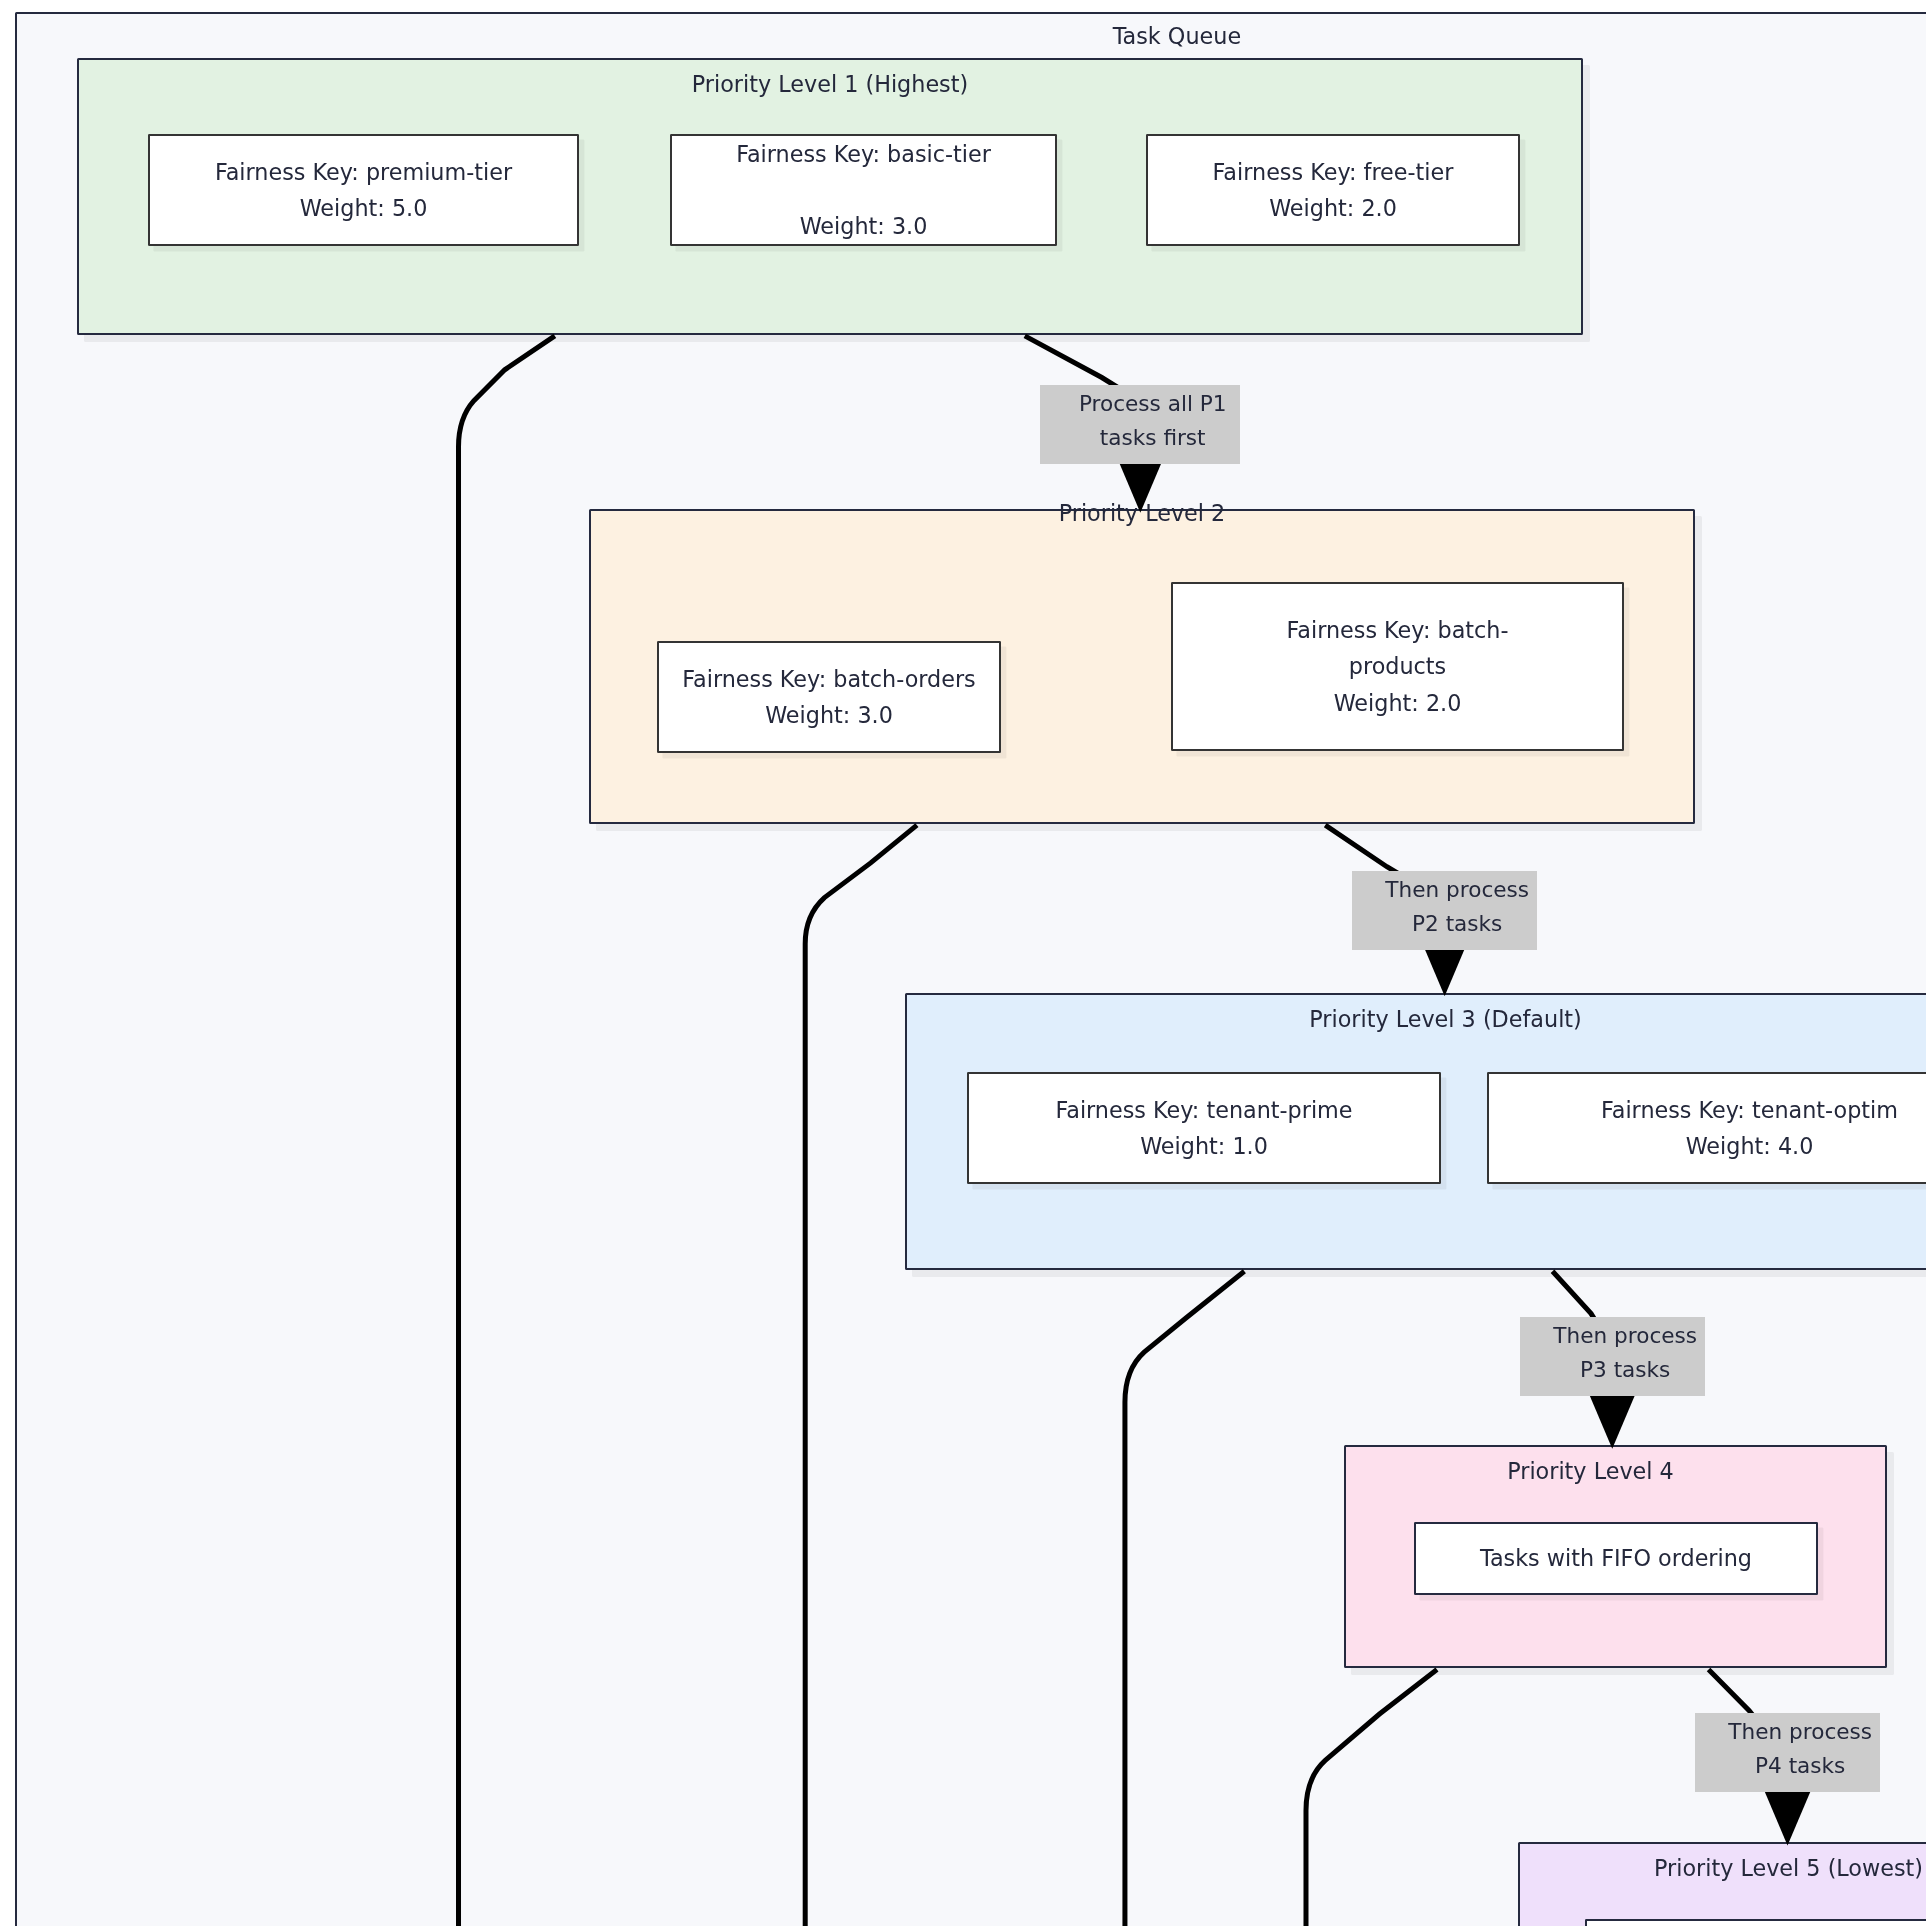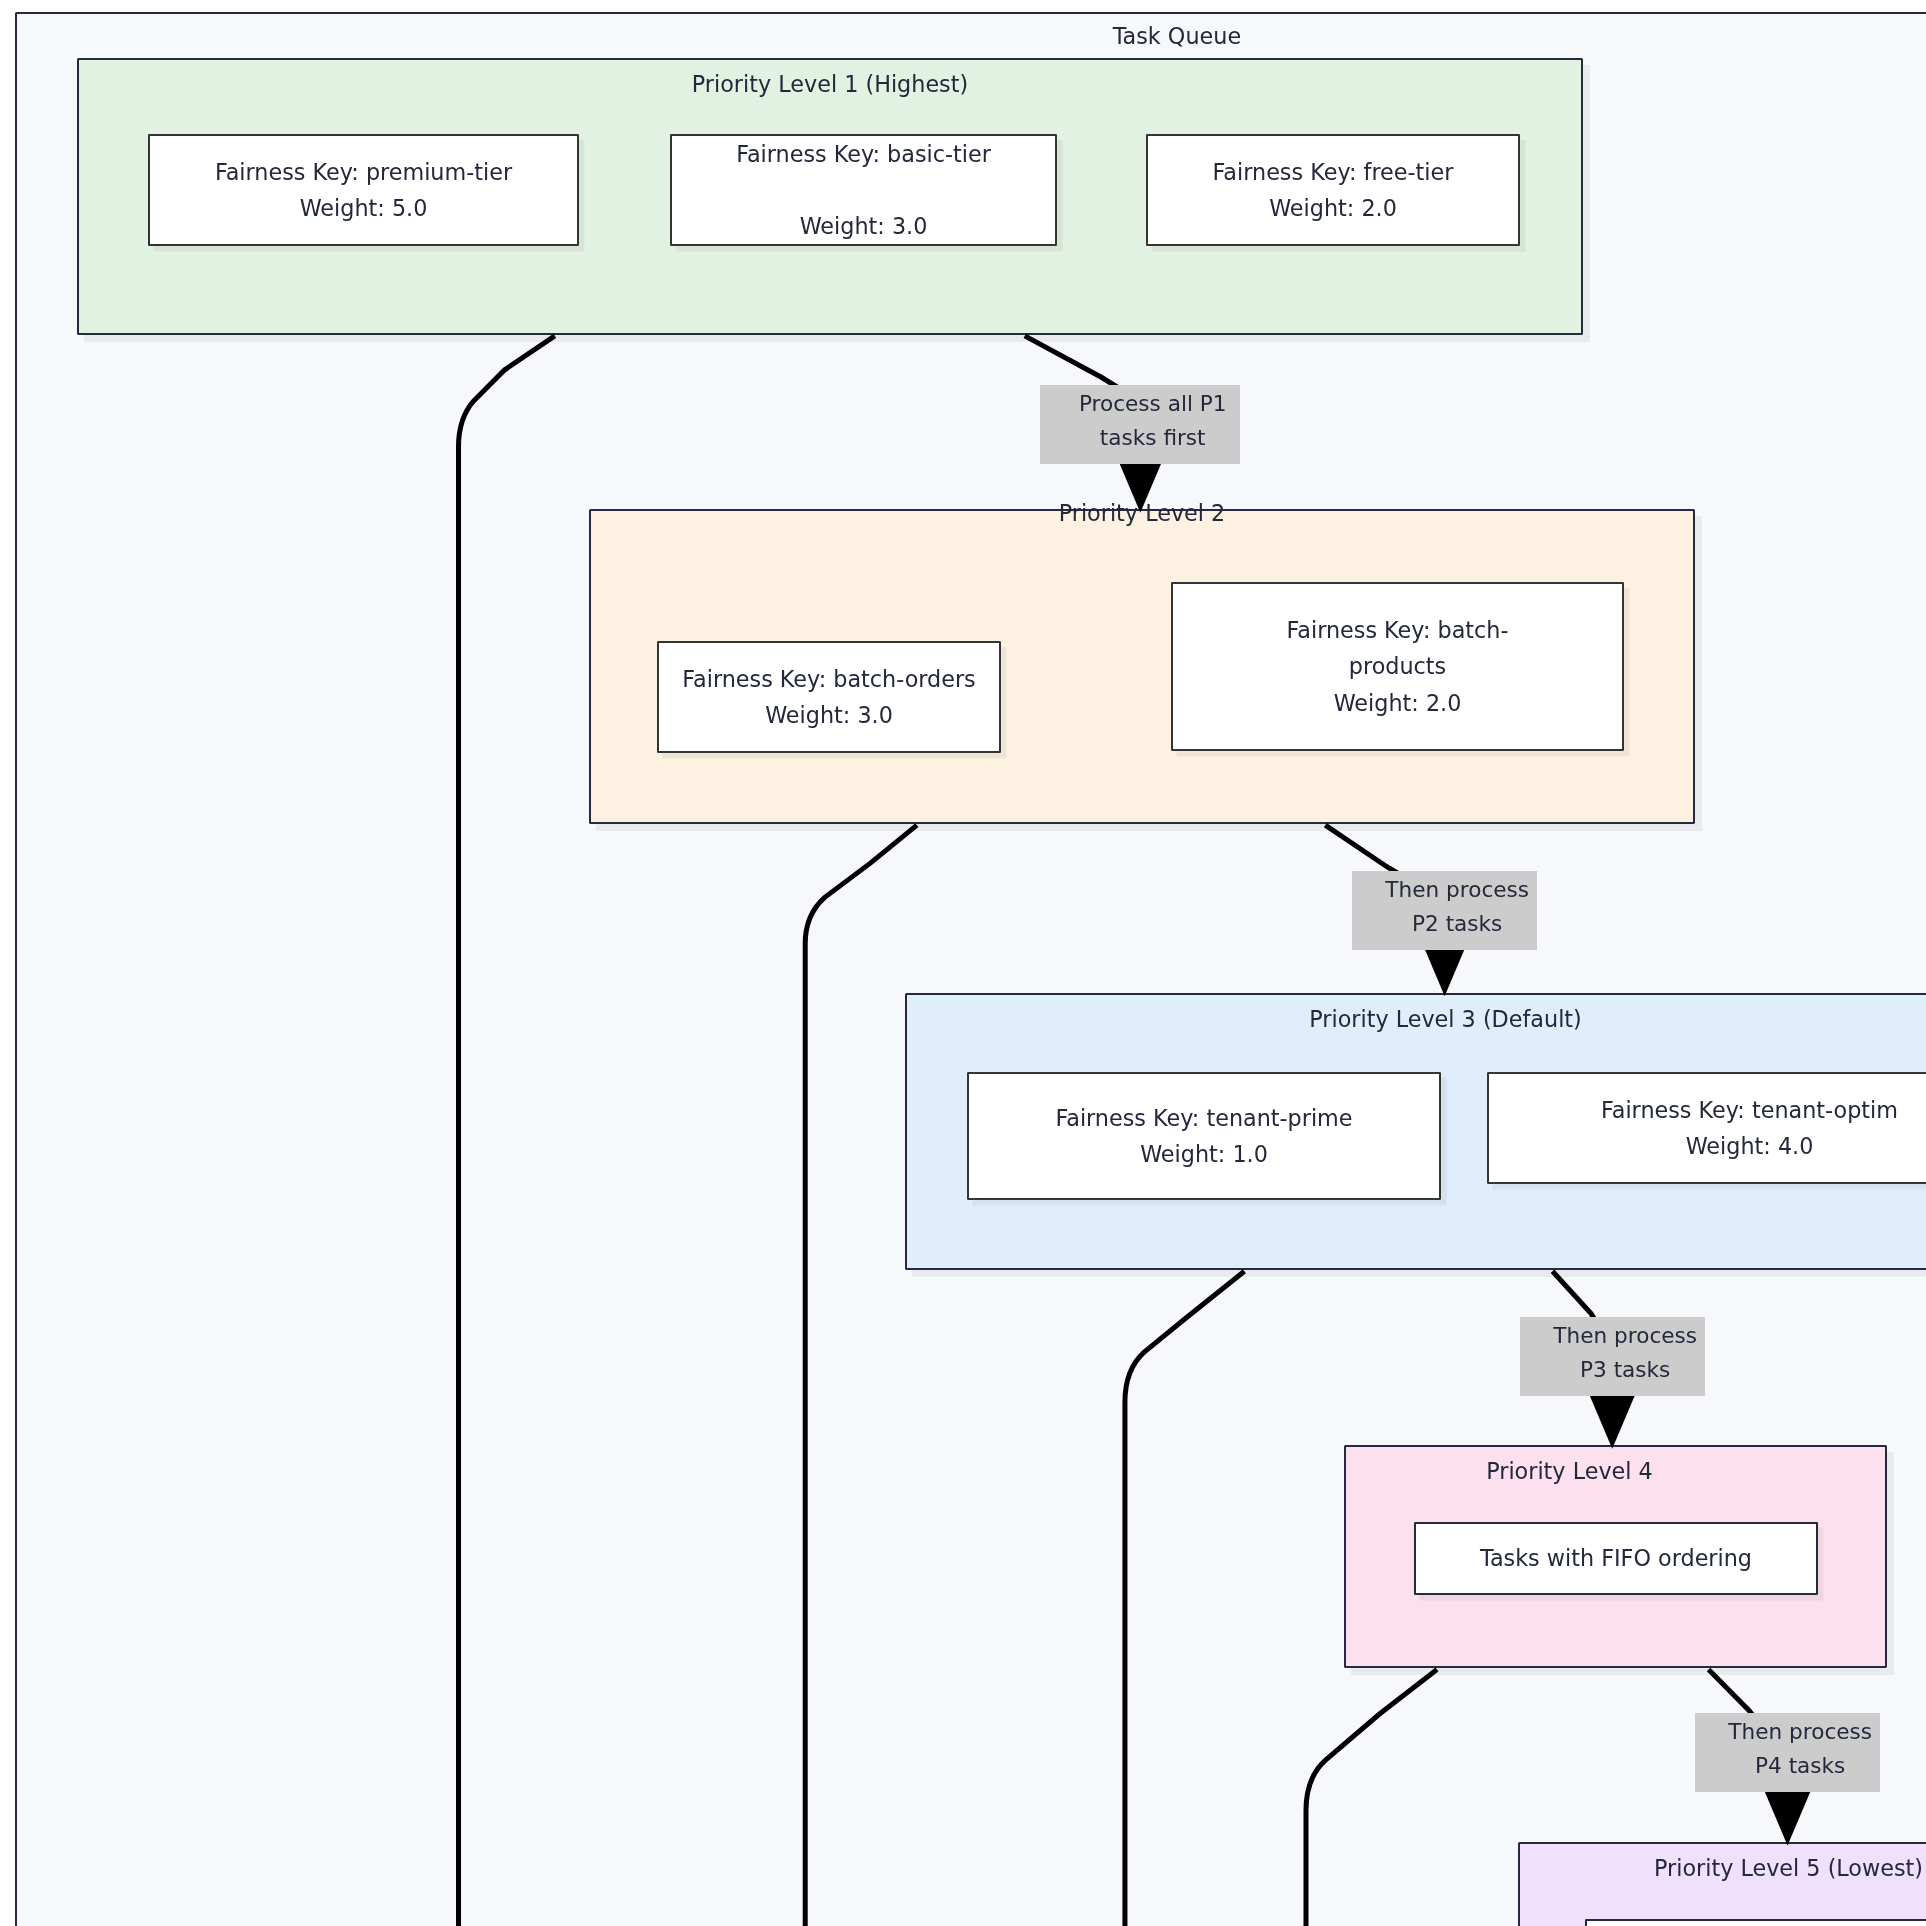--- a/index.html
+++ b/index.html
@@ -110,32 +110,32 @@
 
   <div class="node fs-node" style="left:1171px; top:582px; width:453px; height:169px;">
     <span class="node-line">Fairness Key: batch-</span>
     <span class="node-line">products</span>
     <span class="node-line">Weight: 2.0</span>
   </div>
 
   <div class="cluster" style="left:905px; top:993px; width:1081px; height:277px; background:#e0eefc;"></div>
   <div class="cluster-title fs-cl" style="left:905px; top:1006px; width:1081px;">Priority Level 3 (Default)</div>
 
-  <div class="node fs-node" style="left:967px; top:1072px; width:474px; height:128px;">
+  <div class="node fs-node" style="left:967px; top:1072px; width:474px; height:112px;">
     <span class="node-line">Fairness Key: tenant-prime</span>
     <span class="node-line">Weight: 1.0</span>
   </div>
 
   <div class="node fs-node" style="left:1487px; top:1072px; width:525px; height:112px;">
     <span class="node-line">Fairness Key: tenant-optim</span>
     <span class="node-line">Weight: 4.0</span>
   </div>
 
   <div class="cluster" style="left:1344px; top:1445px; width:543px; height:223px; background:#fde0ed;"></div>
-  <div class="cluster-title fs-cl" style="left:1344px; top:1458px; width:451px;">Priority Level 4</div>
+  <div class="cluster-title fs-cl" style="left:1344px; top:1458px; width:451px;padding-left:21px;">Priority Level 4</div>
 
   <div class="node fs-node navy-border" style="left:1414px; top:1522px; width:404px; height:73px;">
     <span class="node-line">Tasks with FIFO ordering</span>
   </div>
 
   <div class="cluster" style="left:1518px; top:1842px; width:541px; height:223px; background:#efe0fb;"></div>
   <div class="cluster-title fs-cl" style="left:1518px; top:1855px; width:541px;">Priority Level 5 (Lowest)</div>
 
   <div class="node fs-node navy-border" style="left:1585px; top:1919px; width:404px; height:73px;">
     

